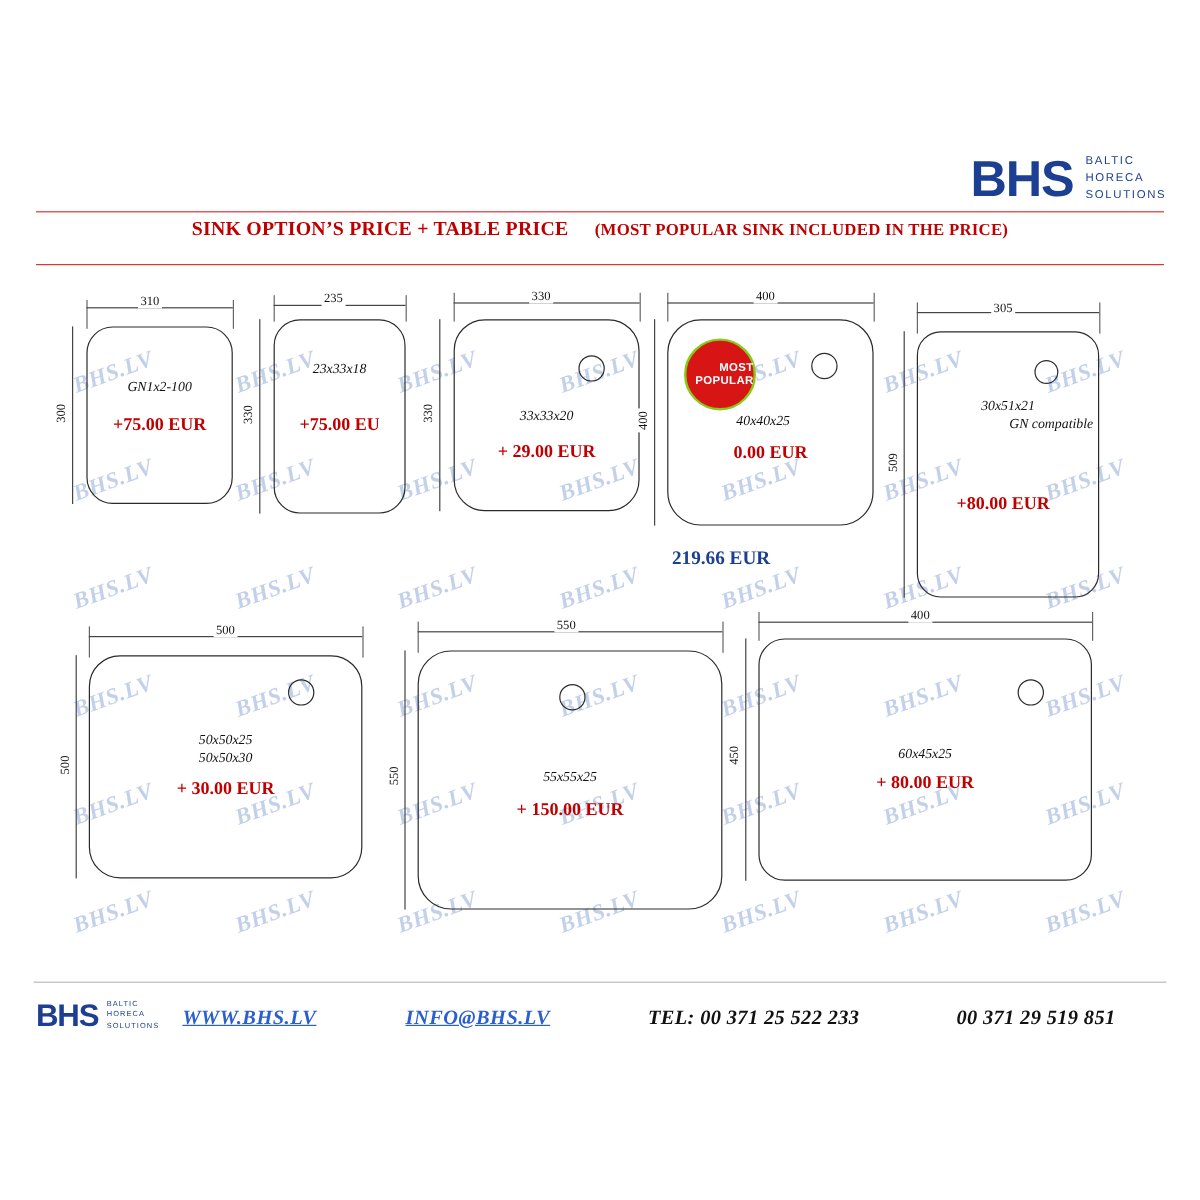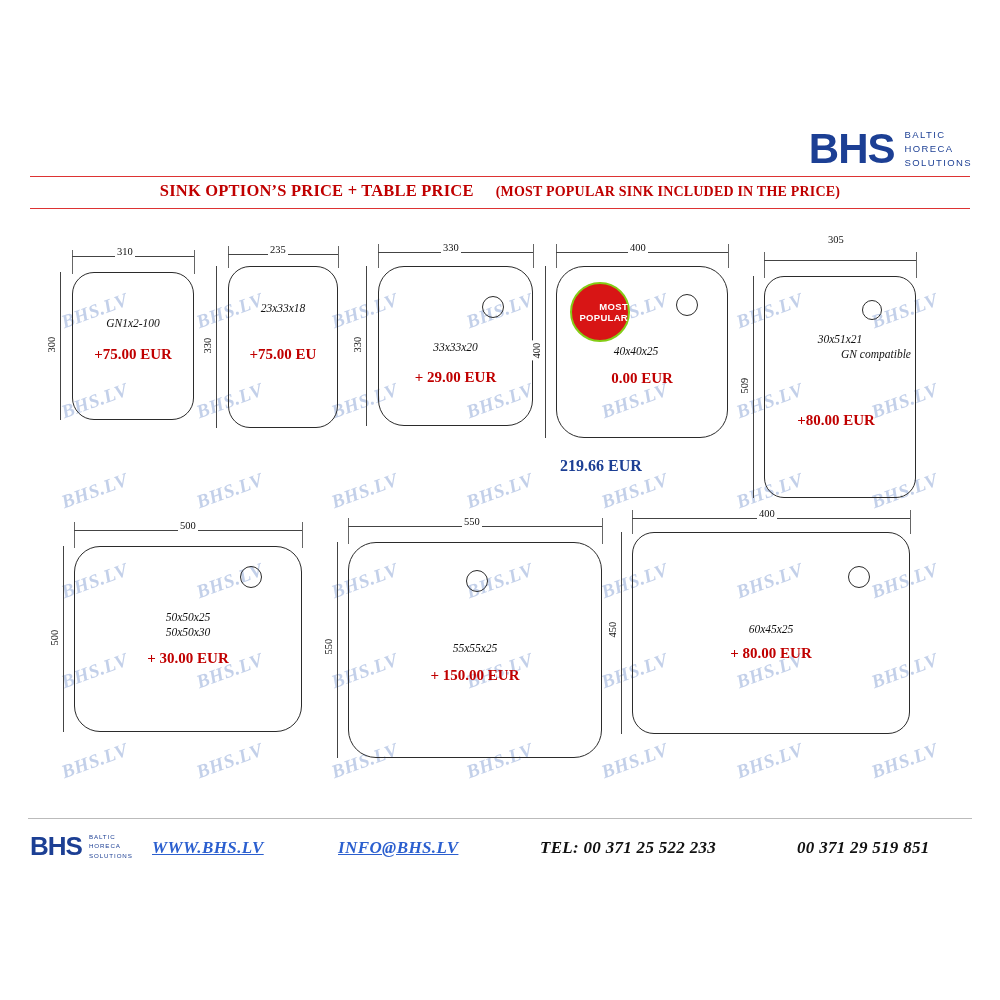--- a/index.html
+++ b/index.html
@@ -49,21 +49,21 @@
   .brand-sub div { white-space: nowrap; }
 
   
   .title-band {
     position: absolute;
     left: 30px;
     top: 176px;
     width: 940px;
     border-top: 1.5px solid #d33;
     border-bottom: 1.5px solid #d33;
-    padding: 4px 0 7px 0;
+    padding: 4px 0 19px 0;
     text-align: center;
   }
   .title-band .t1 {
     color: #c00000;
     font-weight: bold;
     font-size: 16.5px;
     letter-spacing: .2px;
   }
   .title-band .t2 {
     color: #c00000;
@@ -380,21 +380,21 @@
     <div class="price-blue" style="left:560px; top:457px;">219.66 EUR</div>
   </div>
 
   <div class="sink">
     <div class="basin" style="left:764px; top:276px; width:152px; height:222px; border-radius:20px;"></div>
     <div class="hole" style="left:862px; top:300px; width:20px; height:20px;"></div>
 
     <div class="ext" style="left:764px; top:252px; height:26px;"></div>
     <div class="ext" style="left:916px; top:252px; height:26px;"></div>
     <div class="dim-h" style="left:764px; top:260px; width:152px;"></div>
-    <div class="dim-txt" style="left:826px; top:234px;">305</div>
+    <div class="dim-txt" style="left:826px; top:252px;">305</div>
 
     <div class="dim-v" style="left:753px; top:276px; height:222px;"></div>
     <div class="dim-txt vert" style="left:735px; top:380px;">509</div>
 
     <div class="label" style="left:764px; top:333px; width:152px;">30x51x21</div>
     <div class="label" style="left:764px; top:348px; width:152px;margin-left:36px;">GN compatible</div>
     <div class="price" style="left:750px; top:412px; width:172px;">+80.00 EUR</div>
 
   </div>
 

